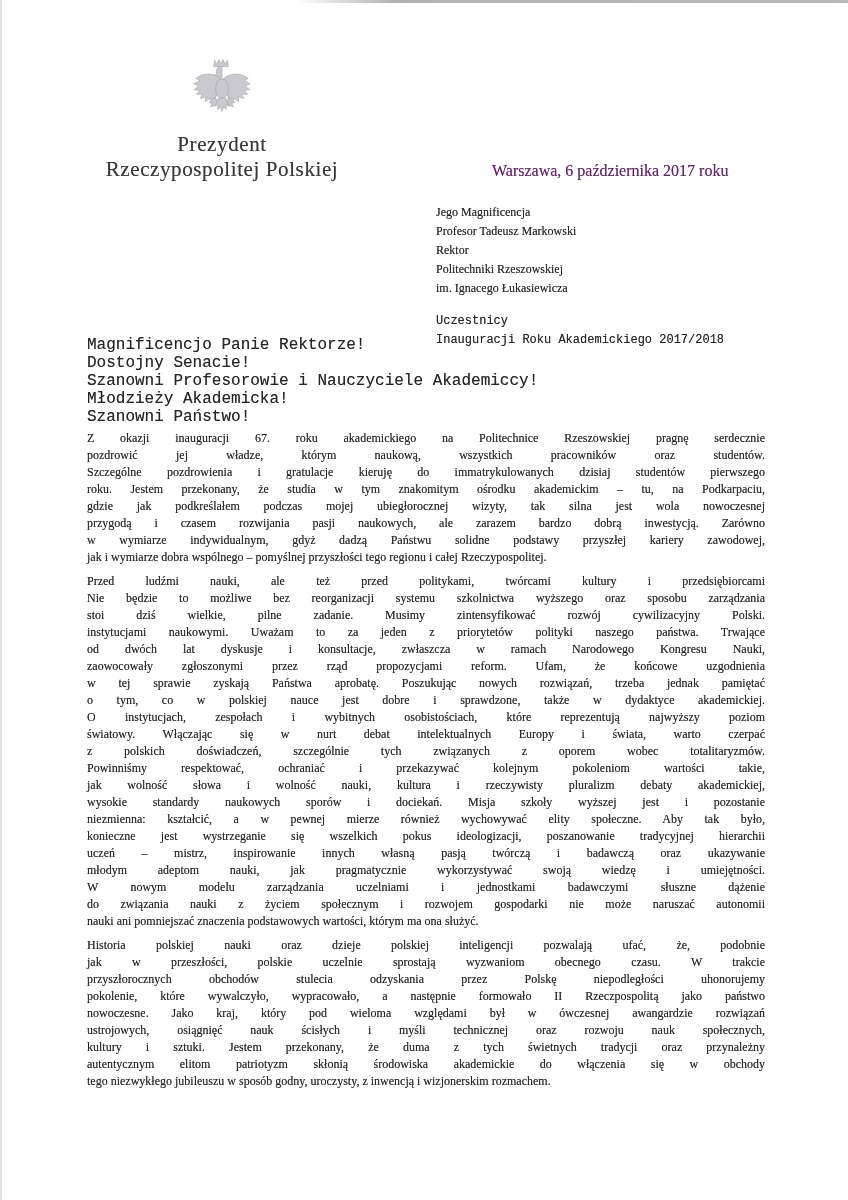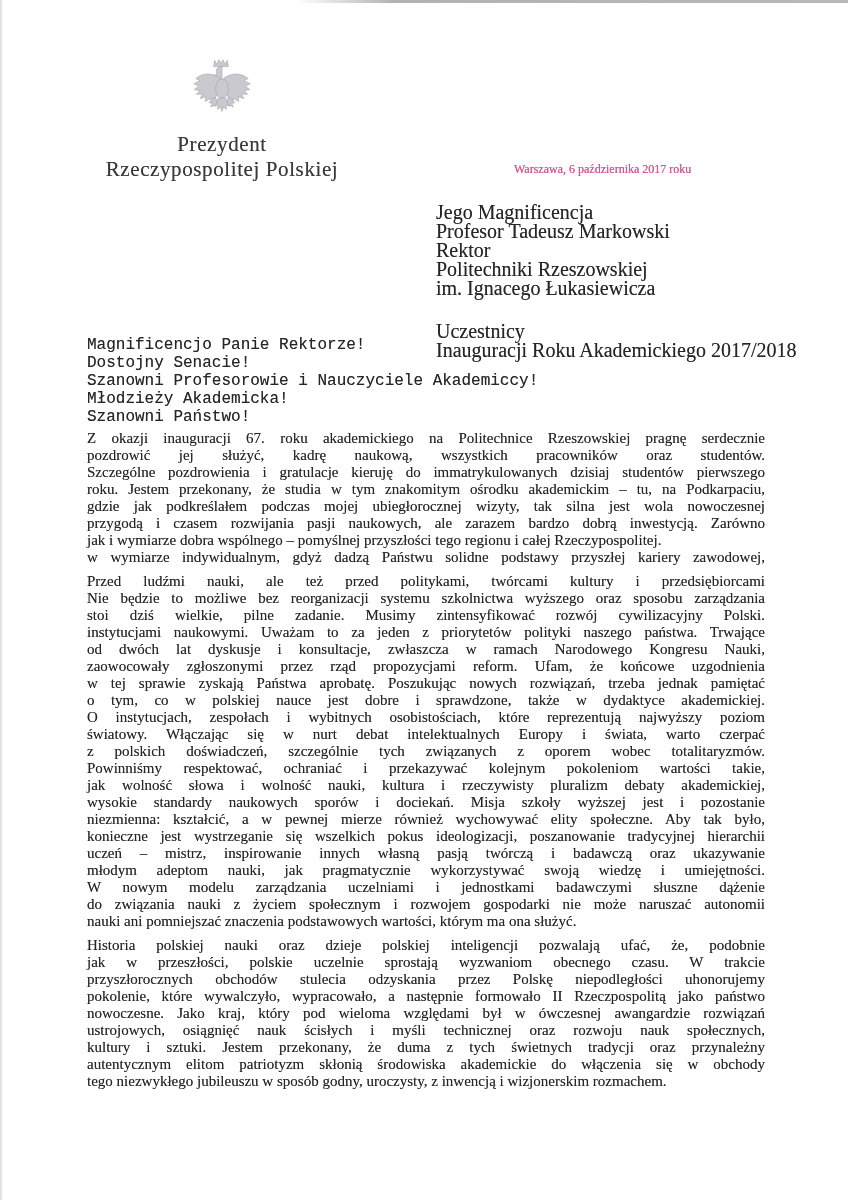--- a/index.html
+++ b/index.html
@@ -29,31 +29,31 @@
   }
   .emblem { display: inline-block; width: 64px; height: 66px; }
   .sender-title {
     margin-top: 7px;
     font-size: 21px;
     line-height: 25px;
     letter-spacing: 0.6px;
     color: #39393b;
   }
   .dateline {
-    position: absolute; left: 514px; top: 162px;
-    font-size: 12px; color: #ec4899;
+    position: absolute; left: 492px; top: 162px;
+    font-size: 16px; color: #701a75;
   }
-  .addressee { position: absolute; left: 436px; top: 203px; font-size: 20px; }
+  .addressee { position: absolute; left: 436px; top: 203px; font-size: 12px; }
   .addressee .line { line-height: 19px; }
-  .addressee .secondary { margin-top: 24px; }
+  .addressee .secondary { margin-top: 14px; font-family: Liberation Mono, monospace; }
   .salutations { position: absolute; left: 87px; top: 336px; font-size: 16px; font-family: Liberation Mono, monospace; }
   .salutations .line { line-height: 18px; }
   .body-text {
     position: absolute; left: 87px; top: 430px; width: 678px;
-    font-size: 15px;
+    font-size: 12px;
   }
   .paragraph { margin: 0 0 7px 0; }
   .paragraph .line {
     line-height: 17px;
     text-align: justify;
     text-align-last: justify;
     text-justify: inter-word;
     white-space: nowrap;
   }
   .paragraph .line.last {
@@ -110,27 +110,27 @@
       <div class="line">Magnificencjo Panie Rektorze!</div>
       <div class="line">Dostojny Senacie!</div>
       <div class="line">Szanowni Profesorowie i Nauczyciele Akademiccy!</div>
       <div class="line">Młodzieży Akademicka!</div>
       <div class="line last">Szanowni Państwo!</div>
     </div>
 
   <div class="body-text">
     <div class="paragraph">
         <div class="line">Z okazji inauguracji 67. roku akademickiego na Politechnice Rzeszowskiej pragnę serdecznie</div>
-        <div class="line">pozdrowić jej służyć, kadrę naukową, wszystkich pracowników oraz studentów.</div>
+        <div class="line">pozdrowić jej władze, którym naukową, wszystkich pracowników oraz studentów.</div>
         <div class="line">Szczególne pozdrowienia i gratulacje kieruję do immatrykulowanych dzisiaj studentów pierwszego</div>
         <div class="line">roku. Jestem przekonany, że studia w tym znakomitym ośrodku akademickim – tu, na Podkarpaciu,</div>
         <div class="line">gdzie jak podkreślałem podczas mojej ubiegłorocznej wizyty, tak silna jest wola nowoczesnej</div>
         <div class="line">przygodą i czasem rozwijania pasji naukowych, ale zarazem bardzo dobrą inwestycją. Zarówno</div>
+        <div class="line">w wymiarze indywidualnym, gdyż dadzą Państwu solidne podstawy przyszłej kariery zawodowej,</div>
         <div class="line last">jak i wymiarze dobra wspólnego – pomyślnej przyszłości tego regionu i całej Rzeczypospolitej.</div>
-        <div class="line">w wymiarze indywidualnym, gdyż dadzą Państwu solidne podstawy przyszłej kariery zawodowej,</div>
       </div>
     <div class="paragraph">
         <div class="line">Przed ludźmi nauki, ale też przed politykami, twórcami kultury i przedsiębiorcami</div>
         <div class="line">Nie będzie to możliwe bez reorganizacji systemu szkolnictwa wyższego oraz sposobu zarządzania</div>
         <div class="line">stoi dziś wielkie, pilne zadanie. Musimy zintensyfikować rozwój cywilizacyjny Polski.</div>
         <div class="line">instytucjami naukowymi. Uważam to za jeden z priorytetów polityki naszego państwa. Trwające</div>
         <div class="line">od dwóch lat dyskusje i konsultacje, zwłaszcza w ramach Narodowego Kongresu Nauki,</div>
         <div class="line">zaowocowały zgłoszonymi przez rząd propozycjami reform. Ufam, że końcowe uzgodnienia</div>
         <div class="line">w tej sprawie zyskają Państwa aprobatę. Poszukując nowych rozwiązań, trzeba jednak pamiętać</div>
         <div class="line">o tym, co w polskiej nauce jest dobre i sprawdzone, także w dydaktyce akademickiej.</div>

